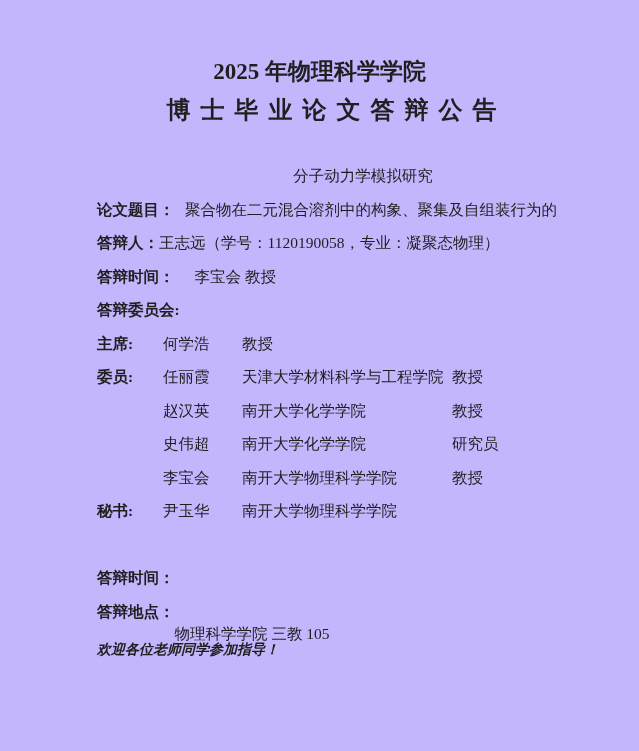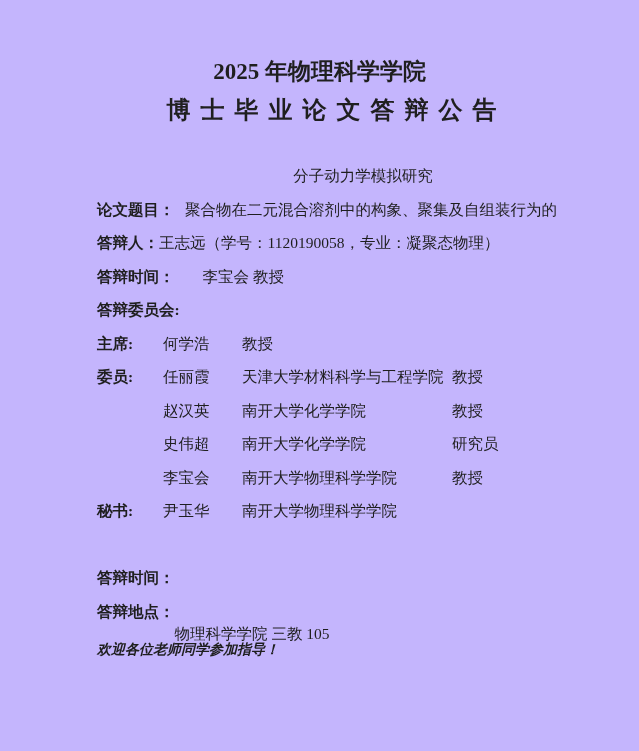--- a/index.html
+++ b/index.html
@@ -62,21 +62,21 @@
     width: 88px;
     flex: 0 0 88px;
   }
   .thesis-line2 {
     display: inline-block;
     margin-left: 88px;
     width: 356px;
     text-align: center;
   }
   .advisor-value {
-    margin-left: 28px;
+    margin-left: 20px;
   }
   .crow {
     display: grid;
     grid-template-columns: 66px 79px 210px auto;
     align-items: center;
     width: 100%;
   }
   .spacer {
     height: 33.5px;
   }

